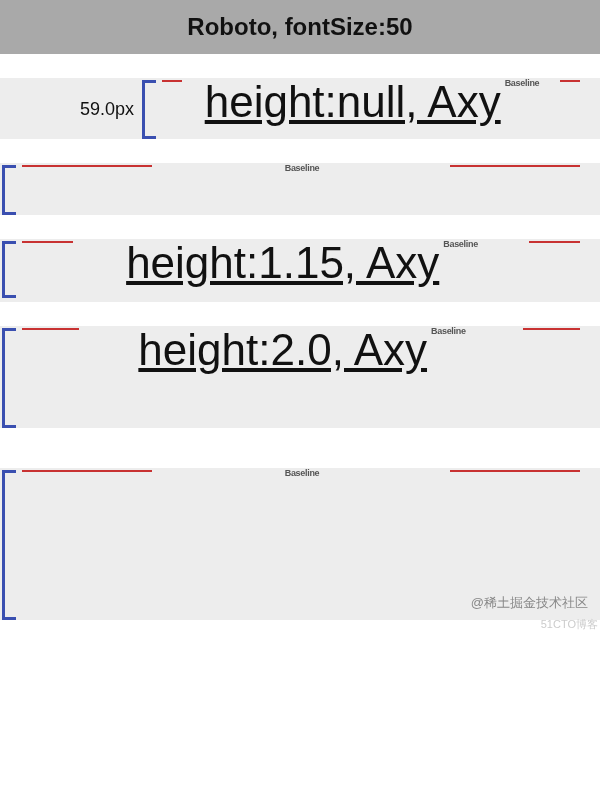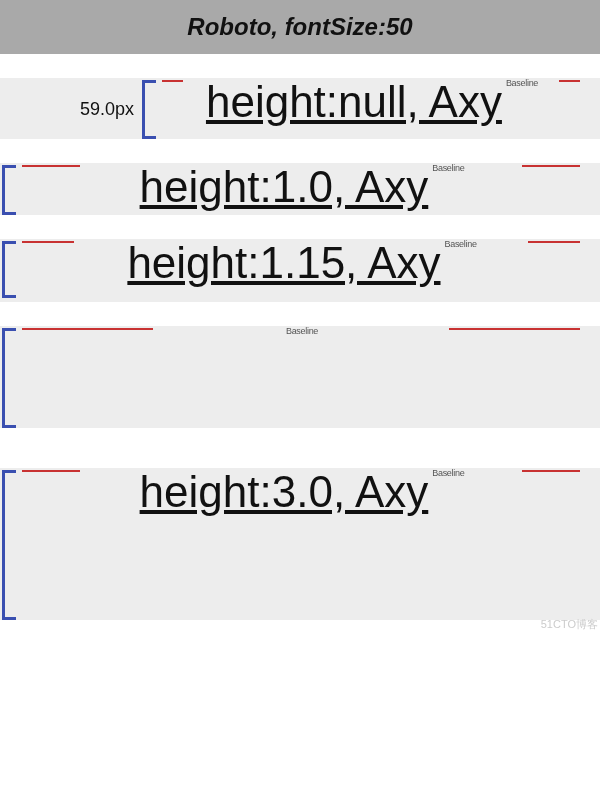--- a/index.html
+++ b/index.html
@@ -12,21 +12,20 @@
   }
   .header {
     background: #a9a9a9;
     height: 54px;
     display: flex;
     align-items: center;
     justify-content: center;
     font-size: 24px;
     font-weight: 700;
     color: #111;
-    font-style: italic;
   }
   .row {
     background: #ededed;
     display: flex;
     align-items: center;
     padding: 2px 14px 0 0;
   }
   .gap {
     background: #ffffff;
     height: 24px;
@@ -83,20 +82,21 @@
     white-space: nowrap;
     padding: 0 2px;
   }
   .baseline-tag {
     font-size: 9px;
     color: #555;
     line-height: 9px;
     margin-top: -1px;
     padding-left: 2px;
     letter-spacing: -0.3px;
+    font-weight: bold;
   }
   .spacer {
     width: 100%;
   }
   .watermark-a {
     position: absolute;
     right: 12px;
     bottom: 8px;
     font-size: 13px;
     color: #888;
@@ -135,21 +135,20 @@
     </div>
   </div>
 
   <div class="gap"></div>
 
   <div class="row">
     <div class="bracket" style="--bh:50px; height:50px"></div>
     <div class="sample" style="height:50px">
       <div class="redline"></div>
       <div class="spacer" style="height:0px"></div>
-      <div class="txt">height:1.0, Axy</div>
       <div class="baseline-tag">Baseline</div>
       <div class="spacer" style="height:0px"></div>
       <div class="redline"></div>
     </div>
   </div>
 
   <div class="gap"></div>
 
   <div class="row">
     <div class="bracket" style="--bh:57px; height:57px"></div>
@@ -163,36 +162,37 @@
     </div>
   </div>
 
   <div class="gap"></div>
 
   <div class="row">
     <div class="bracket" style="--bh:100px; height:100px"></div>
     <div class="sample" style="height:100px">
       <div class="redline"></div>
       <div class="spacer" style="height:24px"></div>
+      <div class="txt">height:2.0, Axy</div>
       <div class="baseline-tag">Baseline</div>
       <div class="spacer" style="height:24px"></div>
       <div class="redline"></div>
     </div>
   </div>
 
   <div class="gap" style="height:40px"></div>
 
   <div class="row" style="position:relative">
     <div class="bracket" style="--bh:150px; height:150px"></div>
     <div class="sample" style="height:150px">
       <div class="redline"></div>
       <div class="spacer" style="height:49px"></div>
-      <div class="txt">height:3.0, Axy</div>
       <div class="baseline-tag">Baseline</div>
       <div class="spacer" style="height:49px"></div>
       <div class="redline"></div>
     </div>
+    <div class="watermark-a">@稀土掘金技术社区</div>
     <div class="watermark-b">51CTO博客</div>
   </div>
 
   <div class="gap"></div>
 
 </div>
 
 </body></html>

